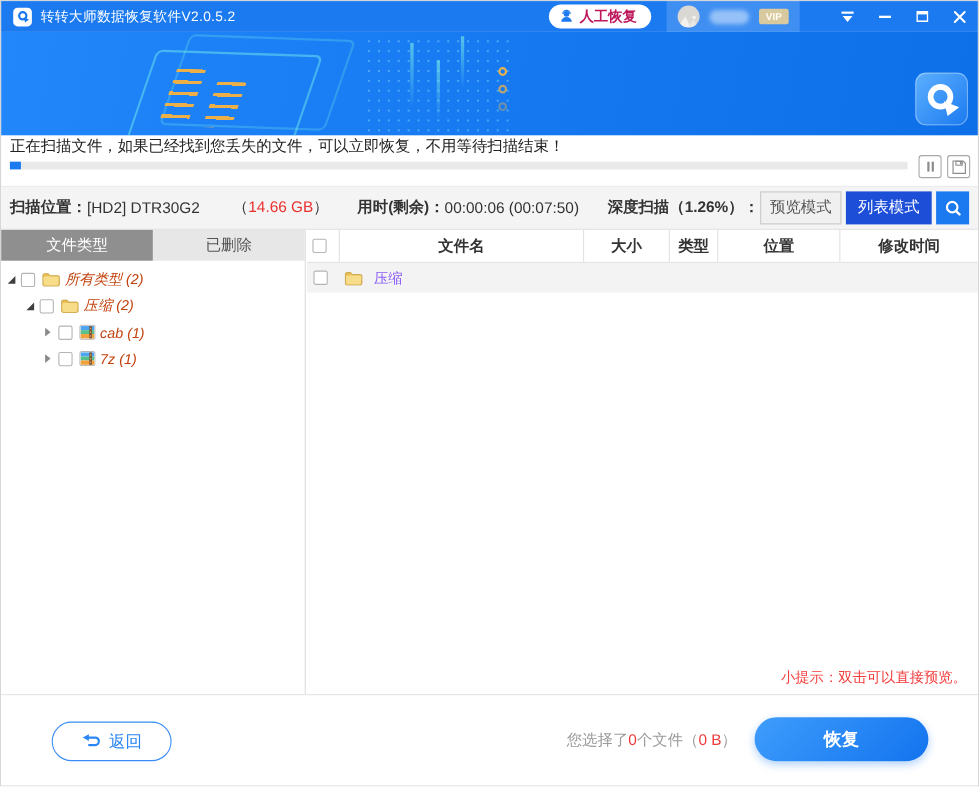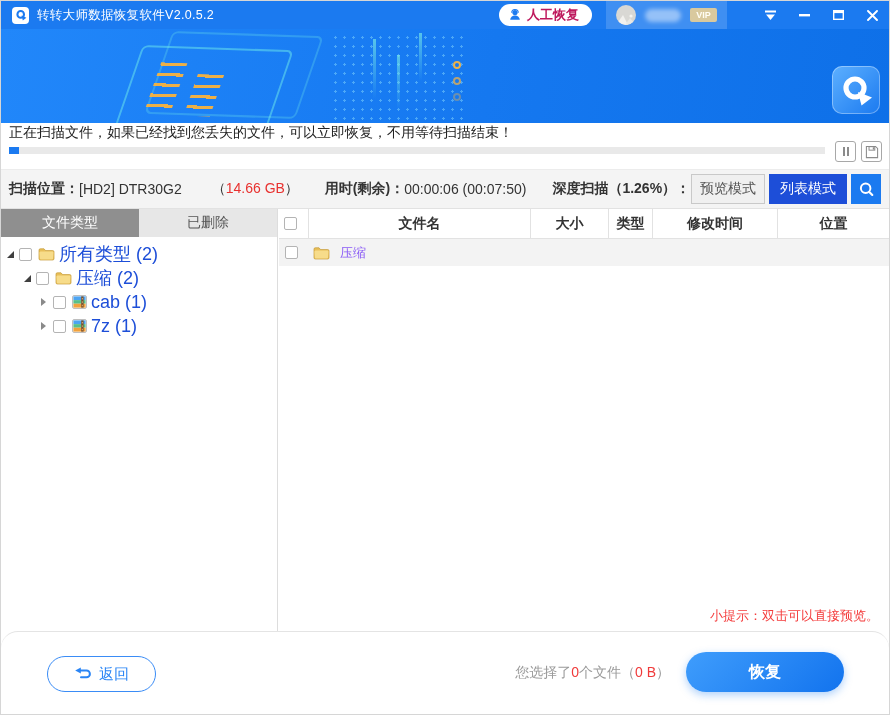--- a/index.html
+++ b/index.html
@@ -55,42 +55,42 @@
   .mode-btn.list { right:42px; width:78px; background:#1d4ed8; color:#fff; }
   .search-btn { position:absolute; top:173px; right:8px; width:30px; height:30px; background:#1b7af0; display:flex; align-items:center; justify-content:center; cursor:pointer; }
 
   
   .main { position:absolute; top:208px; left:0; right:0; bottom:83px; background:#fff; }
   .sidebar { position:absolute; left:0; top:0; bottom:0; width:277px; border-right:1px solid #ddd; }
   .side-tabs { display:flex; height:28px; }
   .side-tab { flex:1; display:flex; align-items:center; justify-content:center; font-size:14px; background:#e7e7e7; color:#555; cursor:pointer; }
   .side-tab.active { background:#8f8f8f; color:#fff; }
   .tree { padding-top:5px; }
-  .tree-row { height:24px; display:flex; align-items:center; font-size:18px; color:#1d4ed8; cursor:default; }
+  .tree-row { height:24px; display:flex; align-items:center; font-size:13px; color:#c2410c; cursor:default;font-style:italic; }
   .twisty { display:inline-block; margin-right:5px; }
   .twisty.exp { width:0; height:0; border-bottom:7px solid #3f3f3f; border-left:7px solid transparent; }
   .twisty.col { width:0; height:0; border-top:4px solid transparent; border-bottom:4px solid transparent; border-left:5px solid #8a8a8a; margin-right:7px; }
   .checkbox { width:13px; height:13px; border:1px solid #b4b4b4; background:#fff; border-radius:2px; display:inline-block; margin-right:6px; flex:none; }
   .tree-icon { display:inline-flex; margin-right:4px; }
   .tree-label { white-space:nowrap; }
 
   
   .table { position:absolute; left:278px; top:0; right:0; bottom:0; }
   .thead { display:flex; height:30px; border-bottom:1px solid #e2e2e2; align-items:stretch; }
   .hcell { display:flex; align-items:center; justify-content:center; font-size:14px; font-weight:600; color:#333; border-right:1px solid #e2e2e2; }
   .hcell:last-child { border-right:none; }
   .c0 { width:30px; flex:none; } .c1 { width:222px; flex:none; } .c2 { width:78px; flex:none;font-family:Liberation Mono, monospace; }
   .c3 { width:44px; flex:none; } .c4 { width:125px; flex:none; } .c5 { flex:1; }
   .trow { display:flex; height:27px; align-items:center; background:#f3f3f3; font-size:13px; color:#8b5cf6; cursor:default; }
   .trow .cell { display:flex; align-items:center; }
   .trow .name-cell { gap:6px; padding-left:4px; }
   .hint { position:absolute; right:10px; bottom:6px; font-size:13px; color:#f43b3b; }
 
   
-  .footer { position:absolute; left:0; right:0; bottom:0; height:83px; background:#fff; border-top:1px solid #e4e4e4;border-radius:17px; }
+  .footer { position:absolute; left:0; right:0; bottom:0; height:83px; background:#fff; border-top:1px solid #e4e4e4; }
   .back-btn { position:absolute; left:46px; top:24px; width:109px; height:36px; border:1px solid #3a8cf6; border-radius:18px; background:#fff; color:#2a85f5; font-size:15px; display:flex; align-items:center; justify-content:center; gap:7px; cursor:pointer; }
   .selection { position:absolute; right:219px; top:32px; font-size:14px; color:#9a9a9a; }
   .selection .red { color:#f03a3a; }
   .recover-btn { position:absolute; right:45px; top:20px; width:158px; height:40px; border-radius:20px; background:linear-gradient(135deg,#3f9dfc,#1273ee); color:#fff; font-size:16px; font-weight:bold; display:flex; align-items:center; justify-content:center; cursor:pointer; box-shadow:0 3px 8px rgba(27,122,240,.35); }
 </style>
 </head>
 <body>
 
 <div class="window">
 
@@ -270,22 +270,22 @@
         </div>
     </div>
     <div class="table">
       <div class="thead">
         <div class="hcell c0">
             <span class="checkbox"></span>
           </div>
       <div class="hcell c1">文件名</div>
           <div class="hcell c2">大小</div>
           <div class="hcell c3">类型</div>
+          <div class="hcell c5">位置</div>
           <div class="hcell c4">修改时间</div>
-          <div class="hcell c5">位置</div>
         </div>
       <div>
           <div class="trow">
             <div class="cell c0" style="justify-content:center;">
               <span class="checkbox"></span>
             </div>
             <div class="cell c1 name-cell">
               <span class="tree-icon">
                 <svg width="17" height="14" viewBox="0 0 17 14">
                   <path d="M1 3.2 Q1 1.8 2.3 1.8 H6 L7.6 3.6 H14.7 Q16 3.6 16 4.9 V11.7 Q16 13 14.7 13 H2.3 Q1 13 1 11.7 Z" fill="#e8bf59" stroke="#c49a35" stroke-width=".7"></path>

